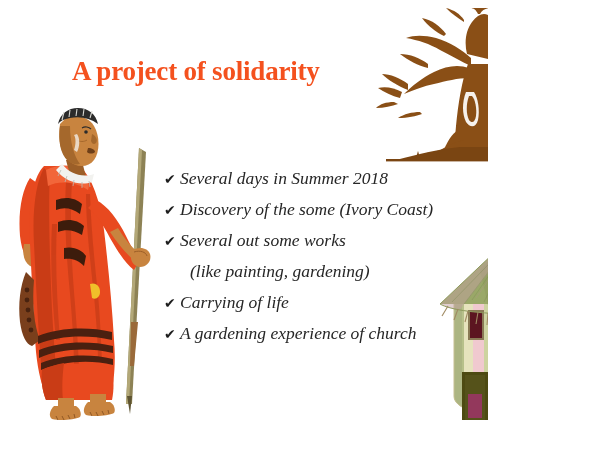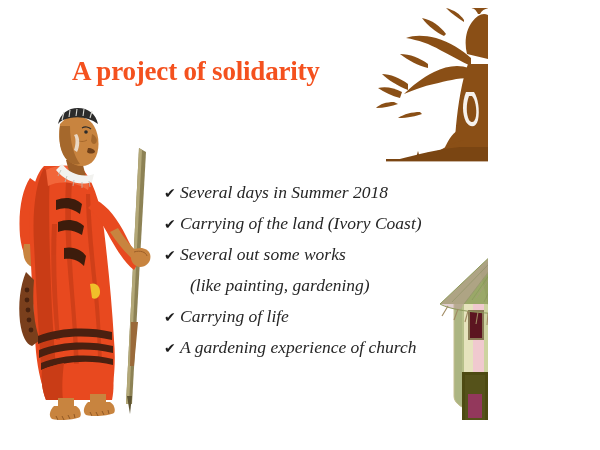--- a/index.html
+++ b/index.html
@@ -48,21 +48,21 @@
     white-space: nowrap;
   }
   .bullet-mark {
     width: 16px;
     flex: 0 0 16px;
     font-size: 14px;
     font-style: normal;
     color: #1d1d1d;
     line-height: 1;
   }
-  .bullet-text { display: block; margin-top: 14px; }
+  .bullet-text { display: block; }
   .bullet-row.cont .bullet-mark { visibility: hidden; }
   .bullet-row.cont .bullet-text { padding-left: 10px; text-align: right; }
 
   
   #tree {
     position: absolute;
     left: 372px;
     top: 8px;
     width: 218px;
     height: 158px;
@@ -400,21 +400,21 @@
     </svg>
   </div>
 
   <div id="bullets">
     <div class="bullet-row">
       <span class="bullet-mark">✔</span>
       <span class="bullet-text">Several days in Summer 2018</span>
     </div>
     <div class="bullet-row">
       <span class="bullet-mark">✔</span>
-      <span class="bullet-text">Carrying of the land (Ivory Coast)</span>
+      <span class="bullet-text">Discovery of the some (Ivory Coast)</span>
     </div>
     <div class="bullet-row">
       <span class="bullet-mark">✔</span>
       <span class="bullet-text">Several out some works</span>
     </div>
     <div class="bullet-row cont">
       <span class="bullet-mark">✔</span>
       <span class="bullet-text">(like painting, gardening)</span>
     </div>
     <div class="bullet-row">

